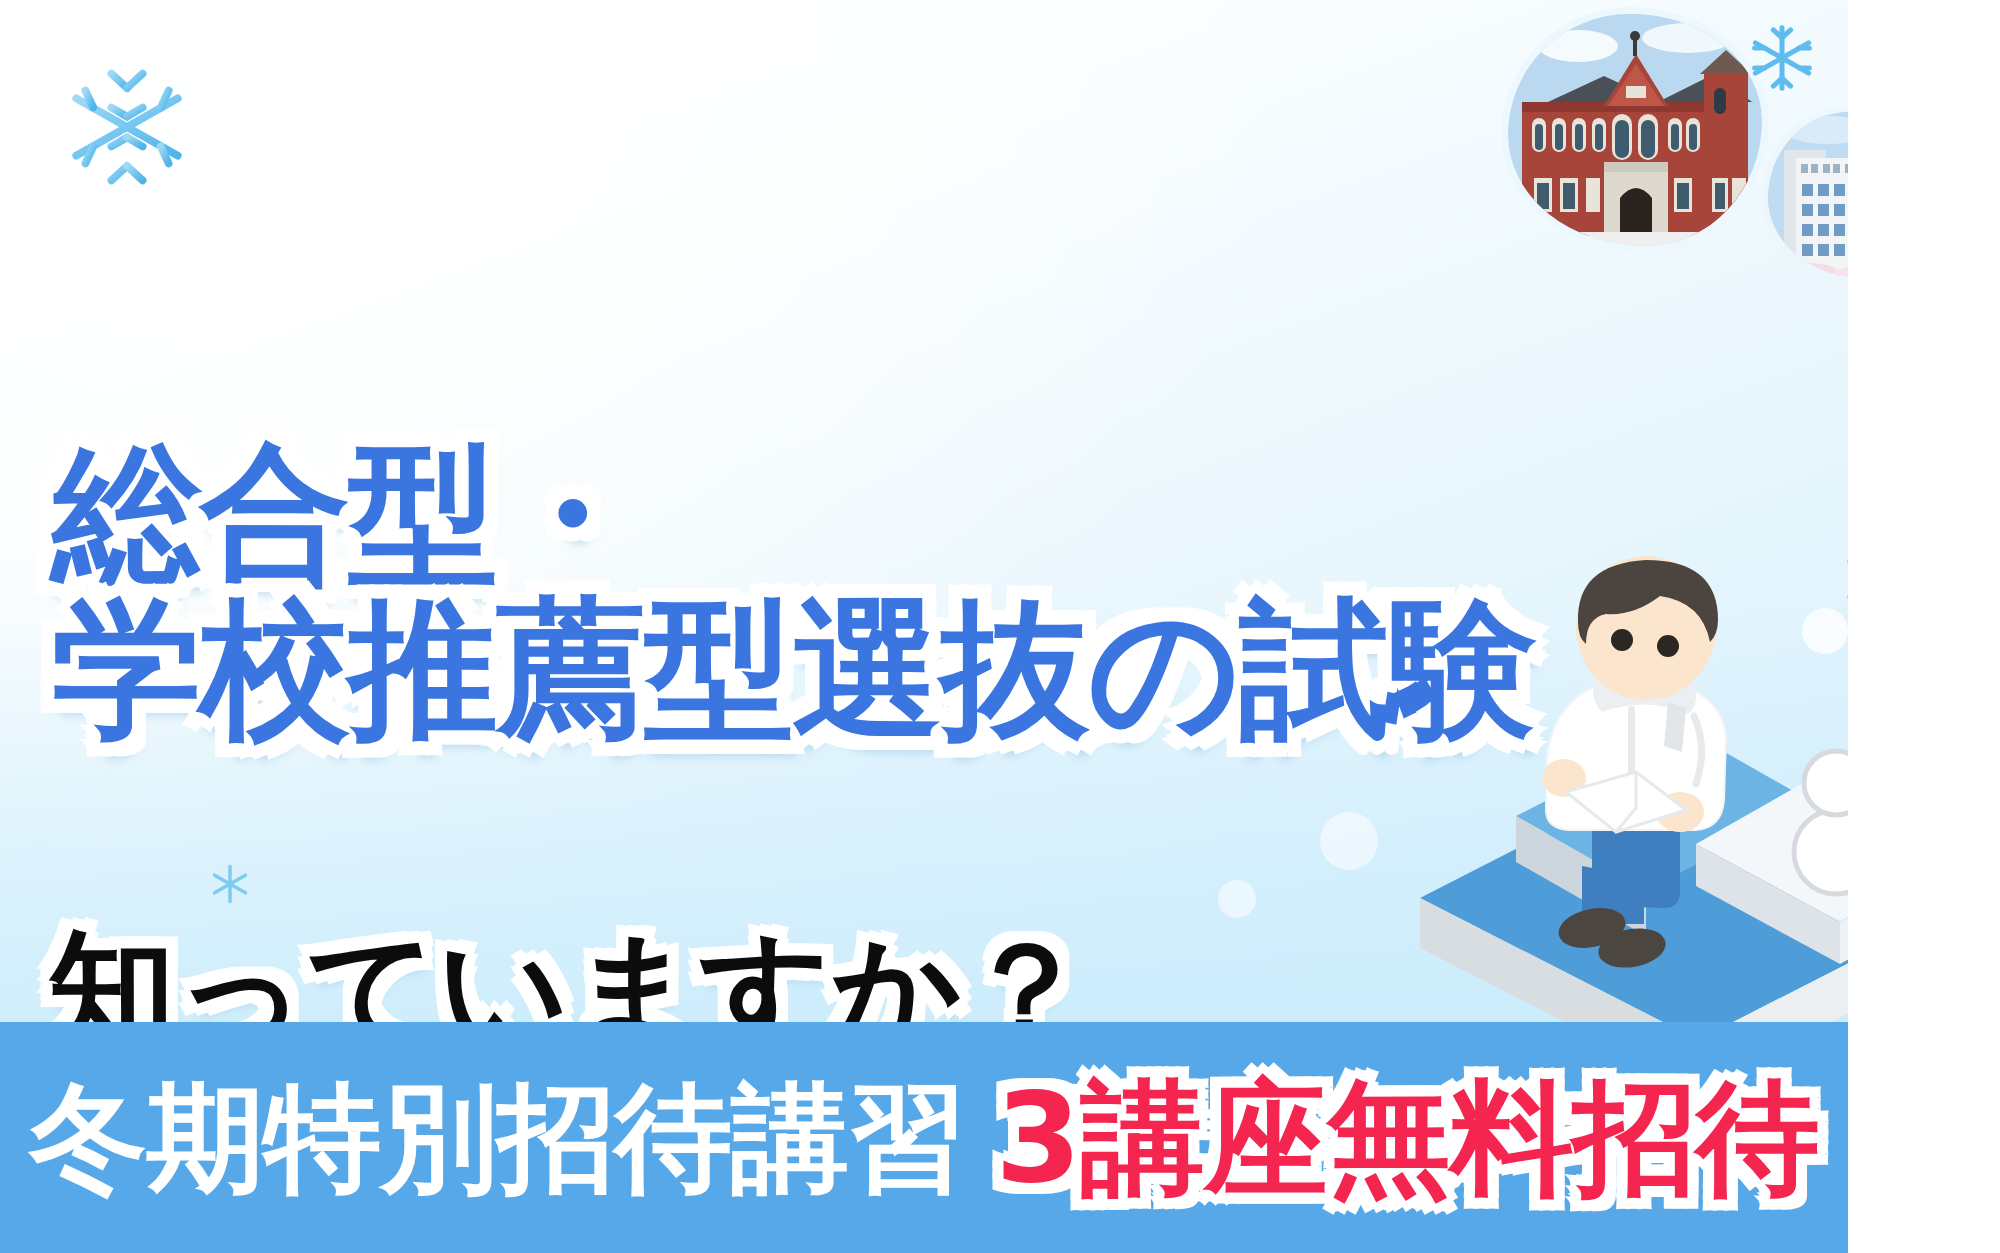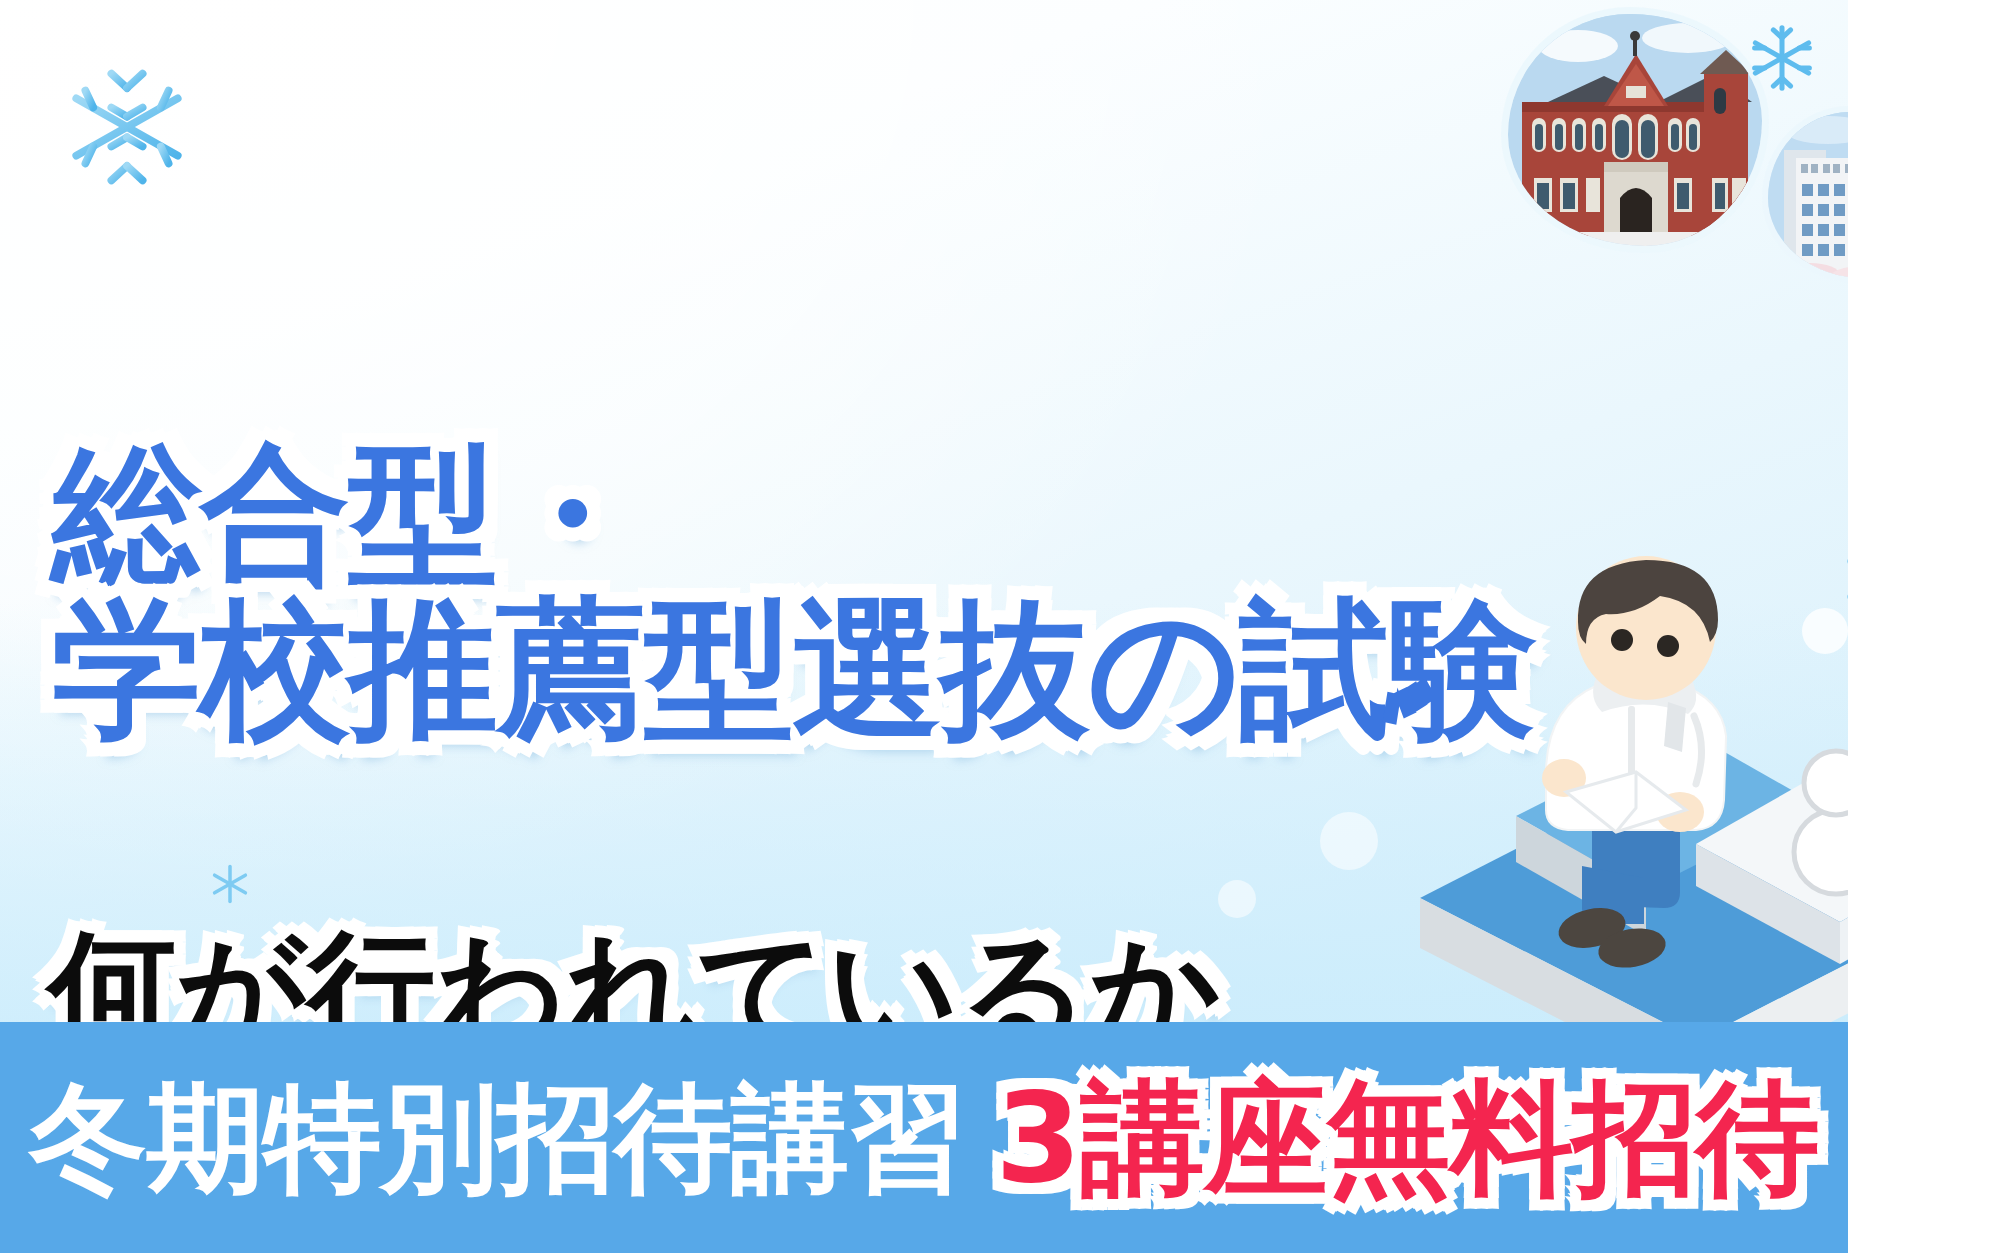--- a/index.html
+++ b/index.html
@@ -368,21 +368,21 @@
       <ellipse cx="42" cy="163" rx="30" ry="12" fill="#f4dde2"></ellipse>
       <ellipse cx="96" cy="165" rx="34" ry="11" fill="#f6e3e7"></ellipse>
     </svg>
   </div>
 
   <div class="headline">
     <span class="hl-line">総合型・</span><span class="hl-line">学校推薦型選抜の試験</span>
   </div>
 
   <div class="subhead">
-    <span class="sh-line">何が行われているか</span><span class="sh-line">知っていますか？</span>
+    <span class="sh-line">知っていますか？</span>
   </div>
 
   <svg id="illustration" viewBox="0 0 604 466">
 
     <polygon points="24,342 302,200 580,342 302,484" fill="#4e9cd8"></polygon>
     <polygon points="24,342 24,392 302,534 302,484" fill="#d8dde1"></polygon>
     <polygon points="302,484 302,534 580,392 580,342" fill="#eceff1"></polygon>
 
     <polygon points="120,260 290,174 420,248 250,334" fill="#6cb4e4"></polygon>
     <polygon points="120,260 120,306 250,380 250,334" fill="#cdd6dc"></polygon>

